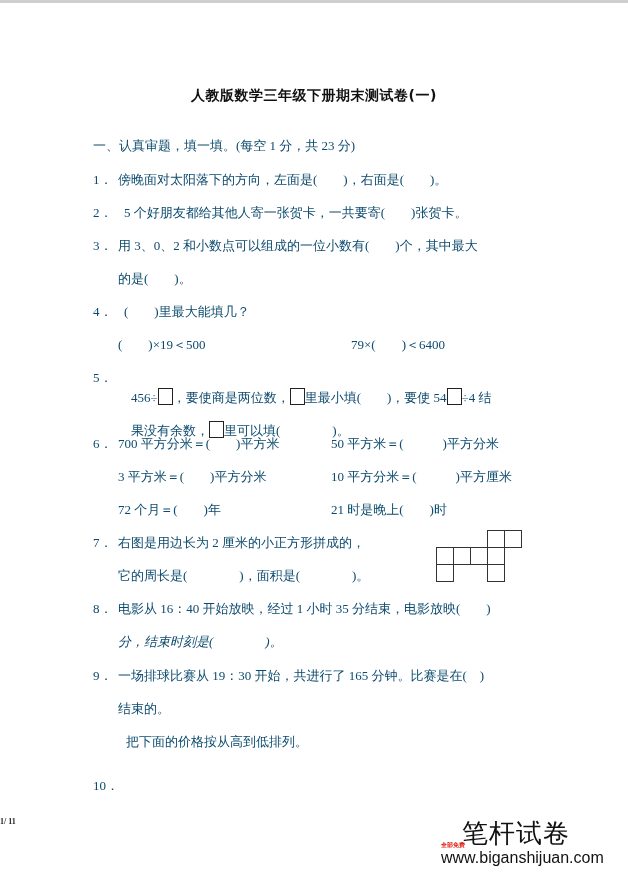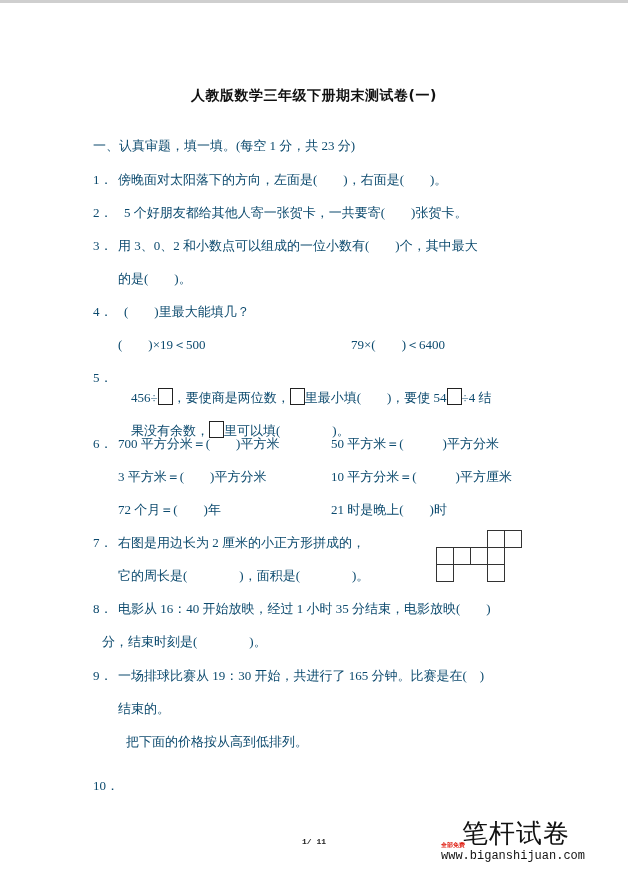--- a/index.html
+++ b/index.html
@@ -14,34 +14,34 @@
   }
   .line {
     position: absolute; font-size: 13px; line-height: 20px; white-space: pre; color: #0c4a6e;
   }
   .box {
     display: inline-block; width: 15px; height: 17px; border: 1px solid #222; vertical-align: -3px; box-sizing: border-box;
   }
   .figure { position: absolute; left: 434px; top: 530px; width: 104px; height: 58px; }
   .cell { position: absolute; width: 18px; height: 18px; border: 1px solid #333; box-sizing: border-box; }
   .page-num {
-    position: absolute; left: 0; width: 628px; top: 817px; text-align: center;
-    font-family: Liberation Mono, monospace; font-weight: bold; font-size: 8px; color: #222; margin-top: 20px;
+    position: absolute; left: 0; width: 628px; top: 817px; text-align: left;
+    font-family: Liberation Serif, serif; font-weight: bold; font-size: 8px; color: #222;
   }
   .wm-big {
     position: absolute; left: 462px; top: 818px; font-family: "DejaVu Sans", sans-serif;
     font-size: 26px; color: #111; letter-spacing: 1px; line-height: 30px; text-align: right;
   }
   .wm-red {
     position: absolute; left: 441px; top: 841px; font-family: "DejaVu Sans", sans-serif;
     font-size: 6px; color: #e0261a; font-weight: bold;
   }
   .wm-url {
-    position: absolute; left: 441px; top: 849px; font-family: Liberation Mono, monospace;
-    font-size: 12px; color: #111; letter-spacing: 0px;
+    position: absolute; left: 441px; top: 849px; font-family: Liberation Sans, sans-serif;
+    font-size: 16px; color: #111; letter-spacing: 0px;
   }
 </style>
 </head>
 <body>
 
 <div class="top-strip"></div>
 
 <div class="title">人教版数学三年级下册期末测试卷(一)</div>
 
 <div class="line" style="left:93px; top:136px;">一、认真审题，填一填。(每空 1 分，共 23 分)</div>
@@ -101,21 +101,21 @@
     <div class="cell" style="left:36px; top:17px;"></div>
     <div class="cell" style="left:53px; top:17px;"></div>
     <div class="cell" style="left:2px; top:34px;"></div>
     <div class="cell" style="left:53px; top:34px;"></div>
   </div>
 </div>
 
 <div>
   <div class="line" style="left:93px; top:599px;">8．</div>
   <div class="line" style="left:118px; top:599px;text-align:center;">电影从 16：40 开始放映，经过 1 小时 35 分结束，电影放映(　　)</div>
-  <div class="line" style="left:102px; top:632px;">分，结束时刻是(　　　　)。</div>
+  <div class="line" style="left:118px; top:632px;font-style:italic;">分，结束时刻是(　　　　)。</div>
 </div>
 
 <div>
   <div class="line" style="left:93px; top:666px;">9．</div>
   <div class="line" style="left:118px; top:666px;">一场排球比赛从 19：30 开始，共进行了 165 分钟。比赛是在(　)</div>
   <div class="line" style="left:118px; top:699px;">结束的。</div>
 </div>
 
 <div>
   <div class="line" style="left:93px; top:732px;margin-top:44px;">10．</div>

